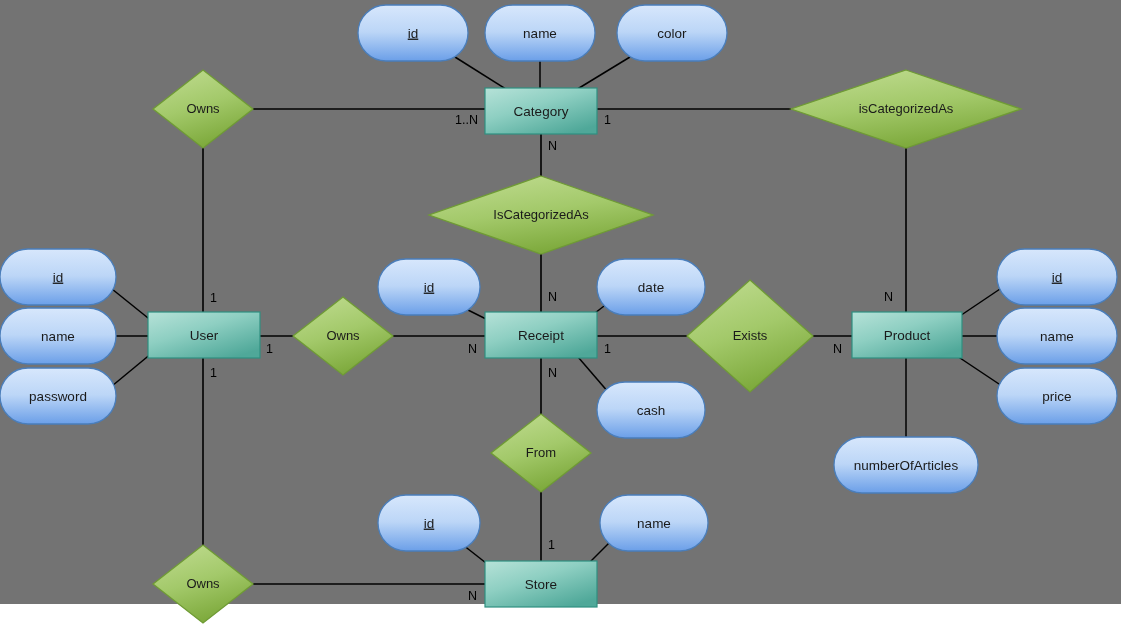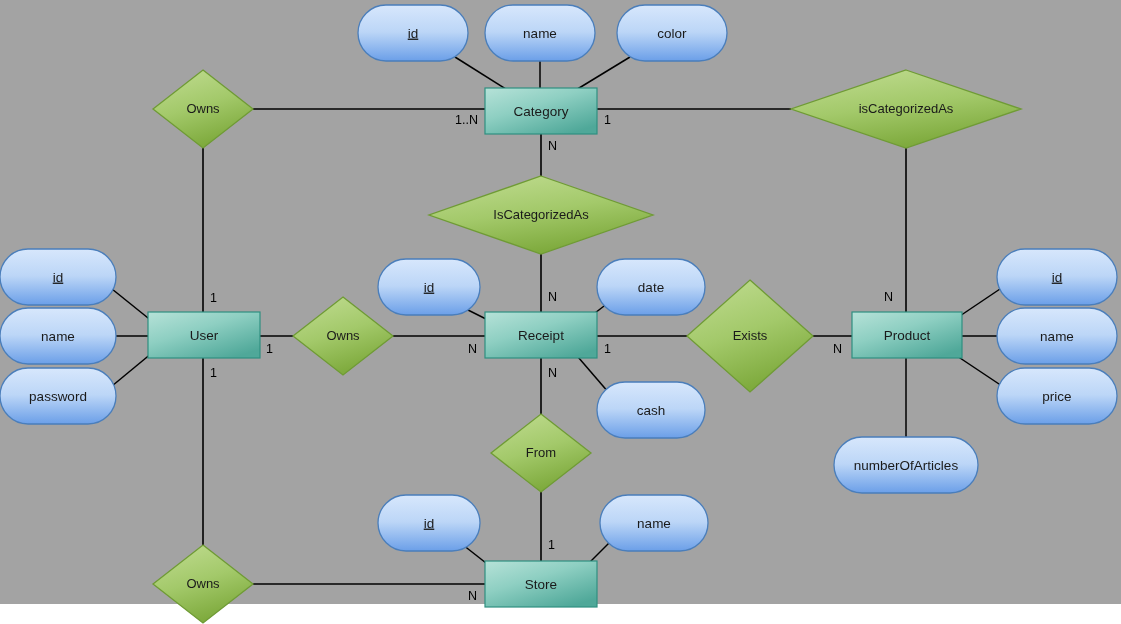--- a/index.html
+++ b/index.html
@@ -10,21 +10,21 @@
   body {
     width: 1121px;
     height: 624px;
     overflow: hidden;
     font-family: "Liberation Sans", sans-serif;
   }
   #diagram-root {
     position: relative;
     width: 1121px;
     height: 604px;
-    background: #a3a3a3;
+    background: #737373;
   }
   svg#er-svg {
     display: block;
     width: 1121px;
     height: 624px;
   }
   .edge {
     stroke: #000000;
     stroke-width: 1.6;
     fill: none;

